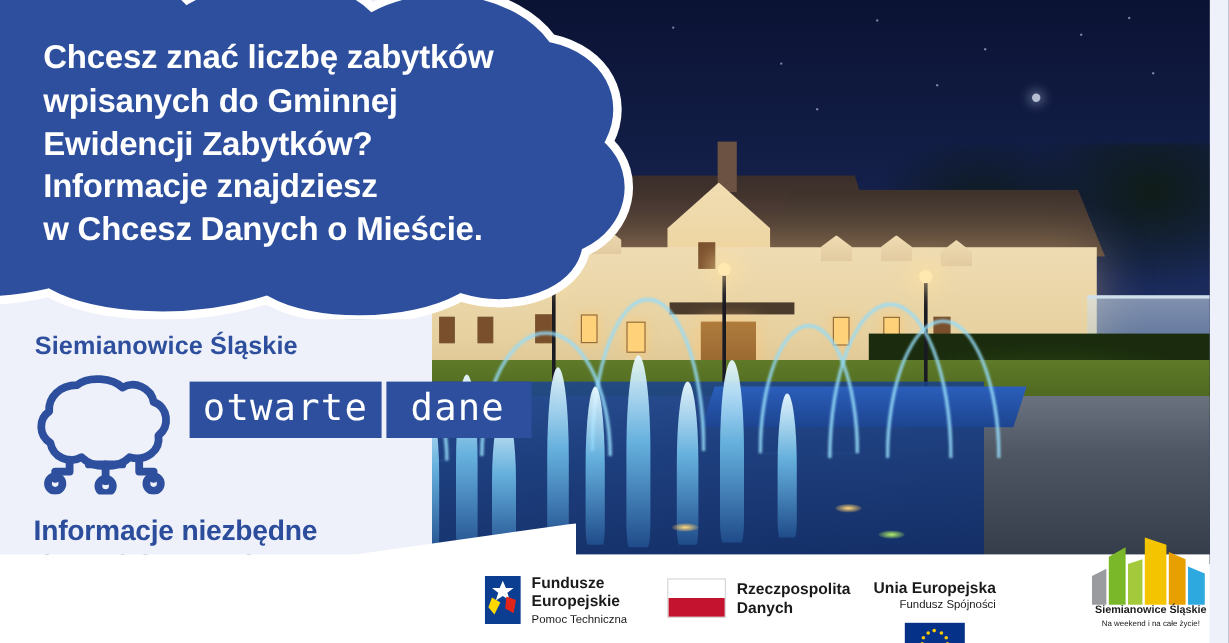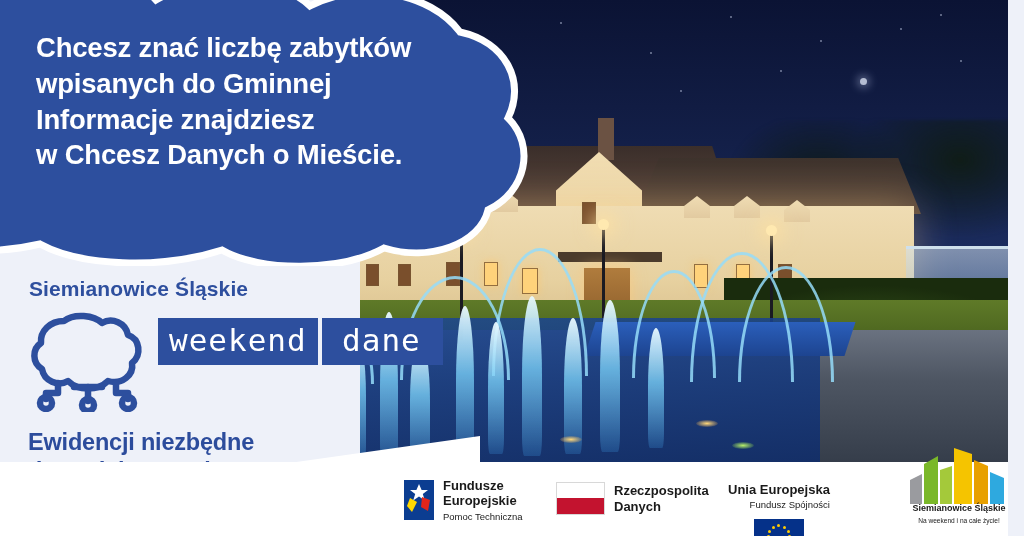--- a/index.html
+++ b/index.html
@@ -342,20 +342,21 @@
                C 380 286, 300 286, 262 264
                C 200 284, 120 280, 80 258
                C 20 272, -40 262, -70 236
                Z" fill="#2d4f9e" stroke="#ffffff" stroke-width="7"></path>
     </svg>
   </div>
 
   <div class="headline">
     <div>Chcesz znać liczbę zabytków</div>
     <div>wpisanych do  Gminnej</div>
+    <div>Ewidencji Zabytków?</div>
     <div>Informacje znajdziesz</div>
     <div>w Chcesz Danych o Mieście.</div>
   </div>
 
   <div class="od-city">Siemianowice Śląskie</div>
 
   <div class="od-icon">
     <svg width="120" height="105" viewBox="0 0 120 105" fill="none" stroke="#2d4f9e" stroke-width="6.5" stroke-linecap="round" stroke-linejoin="round">
       <path d="M36 14
                C 22 14, 12 24, 13 36
@@ -370,26 +371,26 @@
       <path d="M60 80 L60 94"></path>
       <path d="M46 80 L74 80"></path>
       <path d="M88 76 L88 86 L100 86 L100 92"></path>
       <circle cx="18" cy="96" r="6"></circle>
       <circle cx="60" cy="98" r="6"></circle>
       <circle cx="100" cy="96" r="6"></circle>
     </svg>
   </div>
 
   <div class="od-boxes">
-    <div class="od-box">weekend</div>
+    <div class="od-box">otwarte</div>
     <div class="od-box dane">dane</div>
   </div>
 
   <div class="tagline">
-    <div>Ewidencji niezbędne</div>
+    <div>Informacje niezbędne</div>
     <div>do podejmowania</div>
     <div>optymalnych decyzji</div>
   </div>
 
   <div class="footer-wedge"></div>
   <div class="footer">
 
     <div class="fblock" style="left:404px; top:16px;">
       <svg class="fe-mark" viewBox="0 0 30 40">
         <rect width="30" height="40" fill="#0b3d91"></rect>

